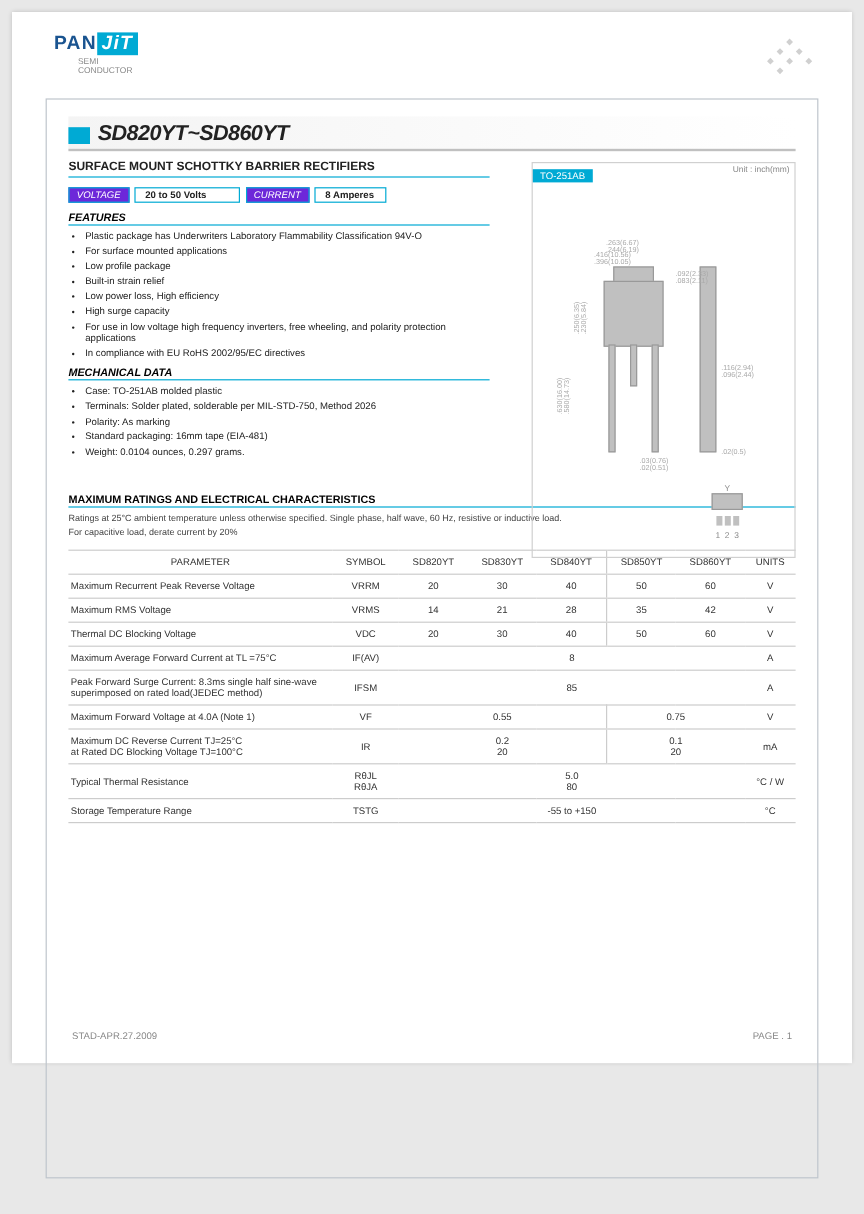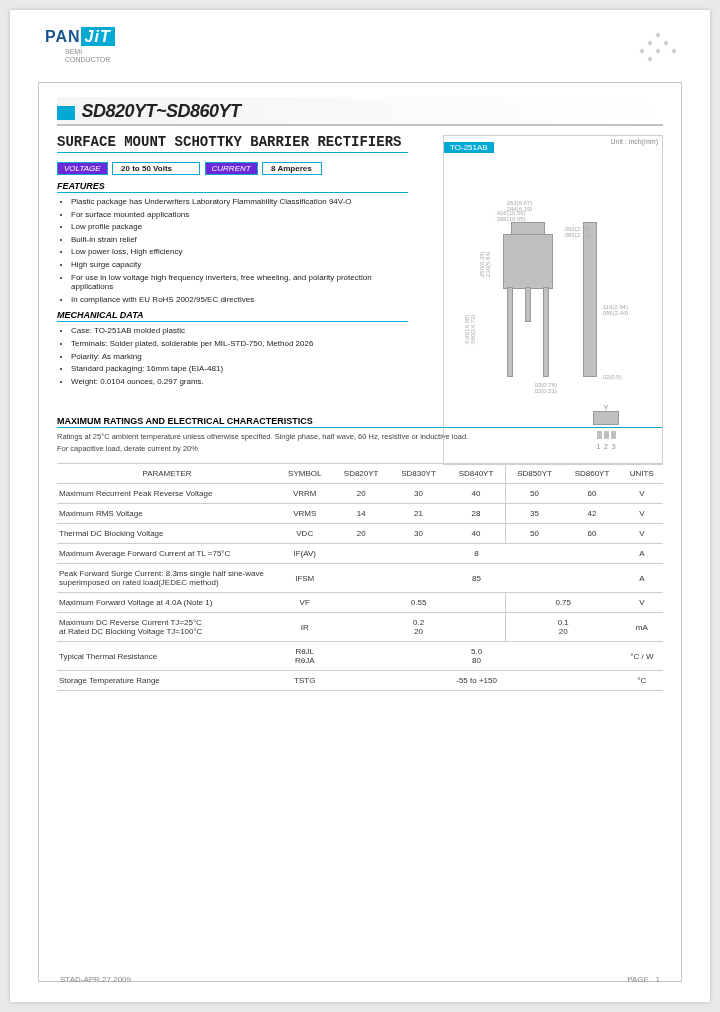--- a/index.html
+++ b/index.html
@@ -6,21 +6,21 @@
   body {
     width: 720px;
     height: 1012px;
     background: #e8e8e8;
     font-family: Arial, sans-serif;
     position: relative;
     overflow: hidden;
   }
   .page {
     width: 700px;
-    height: 992px;
+    height: 876px;
     margin: 10px;
     background: #fff;
     position: relative;
     box-shadow: 0 0 4px rgba(0,0,0,0.2);
     padding: 18px 0 0 0;
   }
   .header {
     position: relative;
     height: 50px;
     padding-left: 35px;
@@ -62,28 +62,27 @@
   .title-bar .sq { display:inline-block; width:18px; height:14px; background:#00aad4; vertical-align: middle; margin-right:2px;}
   .title-bar h1 {
     display: inline;
     font-size: 18px;
     font-weight: bold;
     font-style: italic;
     color: #222;
     letter-spacing: -0.5px;
   }
   .subtitle {
-    font-size: 14px;
+    font-size: 10px;
     font-weight: bold;
     color: #222;
     border-bottom: 1px solid #00aad4;
     padding-bottom: 2px;
     margin-bottom: 4px;
     width: 58%;
-    font-family: Liberation Mono, monospace;
   }
   .spec-row { margin-bottom: 6px; }
   .spec-label {
     display: inline-block;
     background: #6d28d9;
     color: #fff;
     font-size: 8px;
     font-style: italic;
     padding: 1px 6px;
     border: 1px solid #00aad4;

